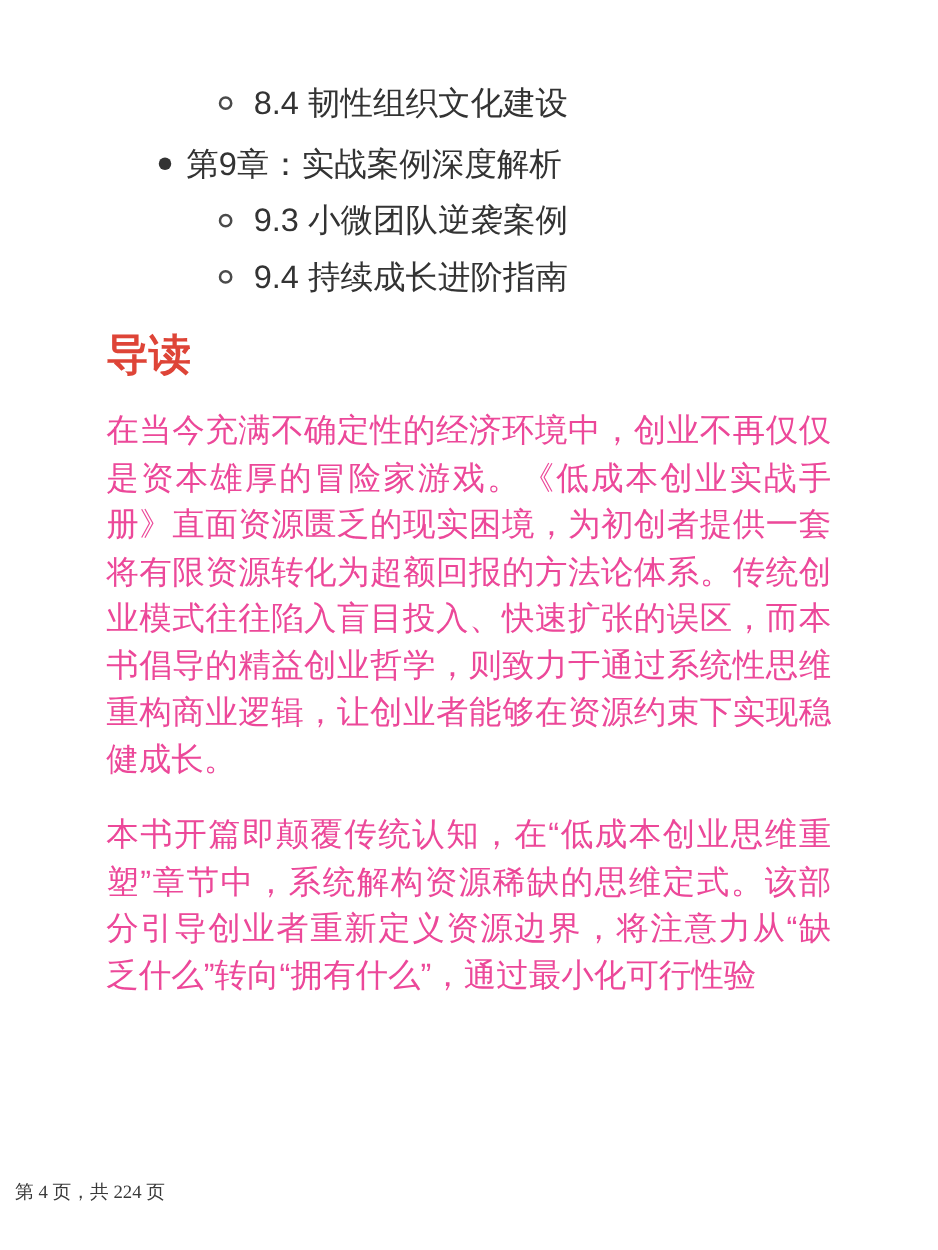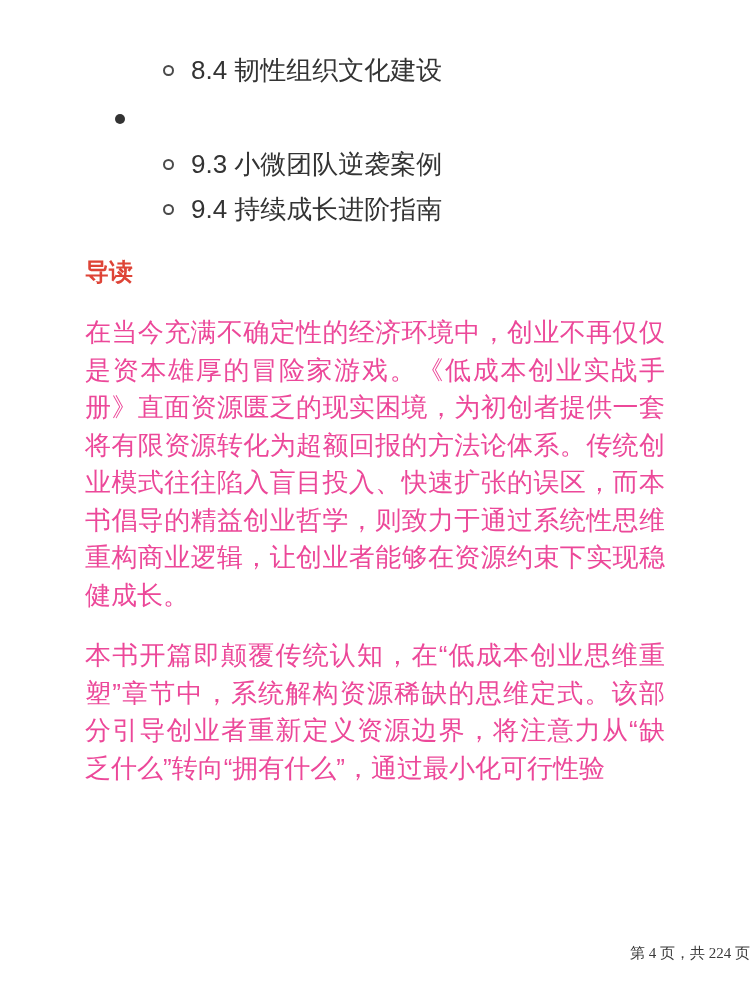--- a/index.html
+++ b/index.html
@@ -17,21 +17,21 @@
     color: #333333;
   }
   .content {
     width: 580px;
     margin: 0 auto;
     padding-top: 50px;
   }
 
   
   .toc {
-    margin: 2px;
+    margin: 14px;
     padding: 0;
     list-style: none;
   }
   .toc-item {
     display: flex;
     align-items: center;
     height: 36px;
     margin-bottom: 9px;
     font-size: 26px;
     color: #333333;
@@ -54,62 +54,63 @@
     height: 7px;
     border: 2px solid #4a4a4a;
     border-radius: 50%;
     background: transparent;
     margin-right: 17px;
   }
 
   
   .section-heading {
     margin: 26px 0 0 0;
-    font-size: 24px;
+    font-size: 34px;
     line-height: 38px;
     font-weight: 700;
     color: #de4437;
   }
 
   
   .body-paragraph {
     margin: 23px 0 0 0;
     font-size: 26px;
     line-height: 37.5px;
     text-align: justify;
     color: #ec4899;
   }
   .body-paragraph + .body-paragraph {
   }
 
   
   .footer {
     position: absolute;
-    left: 1px;
+    left: 12px;
     right: 0;
     top: 944px;
-    text-align: right;
+    text-align: left;
     font-family: "Liberation Serif", serif;
     font-size: 15px;
     color: #3a3a3a;
   }
 </style>
 </head>
 <body>
 
 <div class="page">
   <div class="content">
 
     <ul class="toc">
       <li class="toc-item lvl-sub">
         <span class="bullet-circle"></span>
         <span>8.4 韧性组织文化建设</span>
       </li>
       <li class="toc-item lvl-main">
         <span class="bullet-disc"></span>
+        <span>第9章：实战案例深度解析</span>
       </li>
       <li class="toc-item lvl-sub">
         <span class="bullet-circle"></span>
         <span>9.3 小微团队逆袭案例</span>
       </li>
       <li class="toc-item lvl-sub">
         <span class="bullet-circle"></span>
         <span>9.4 持续成长进阶指南</span>
       </li>
     </ul>

